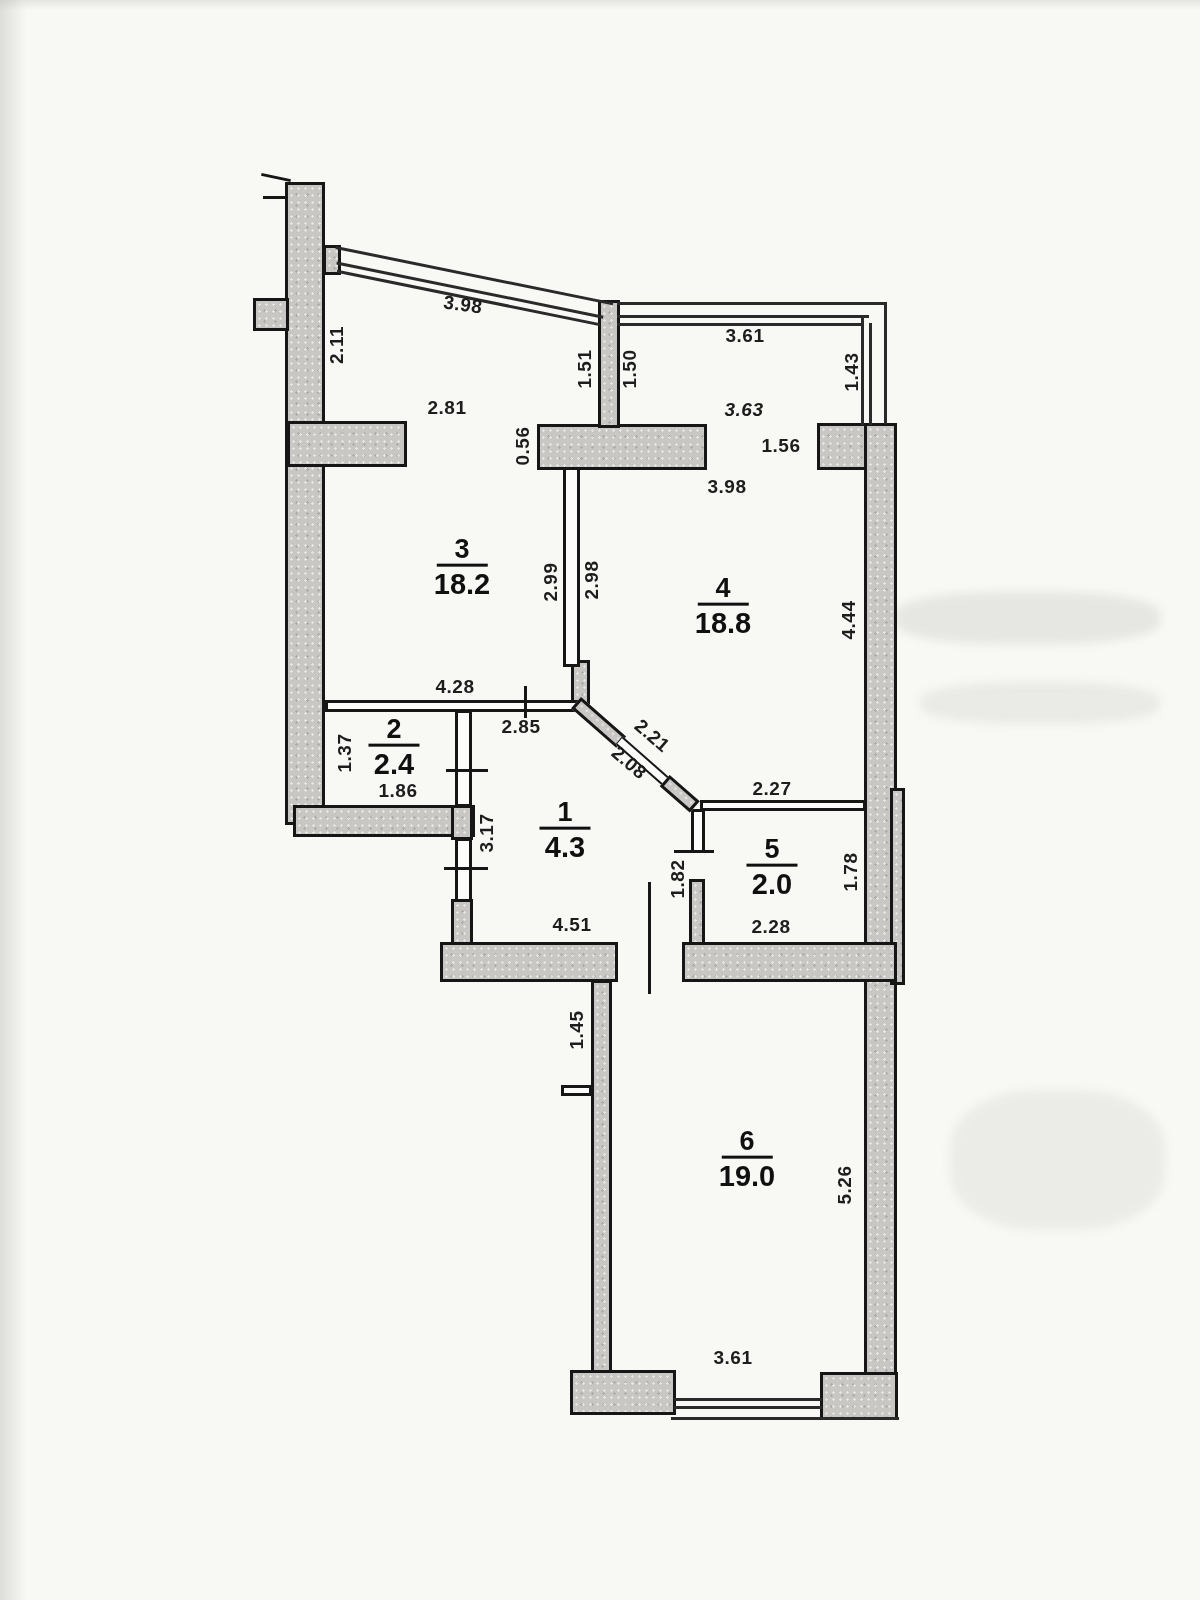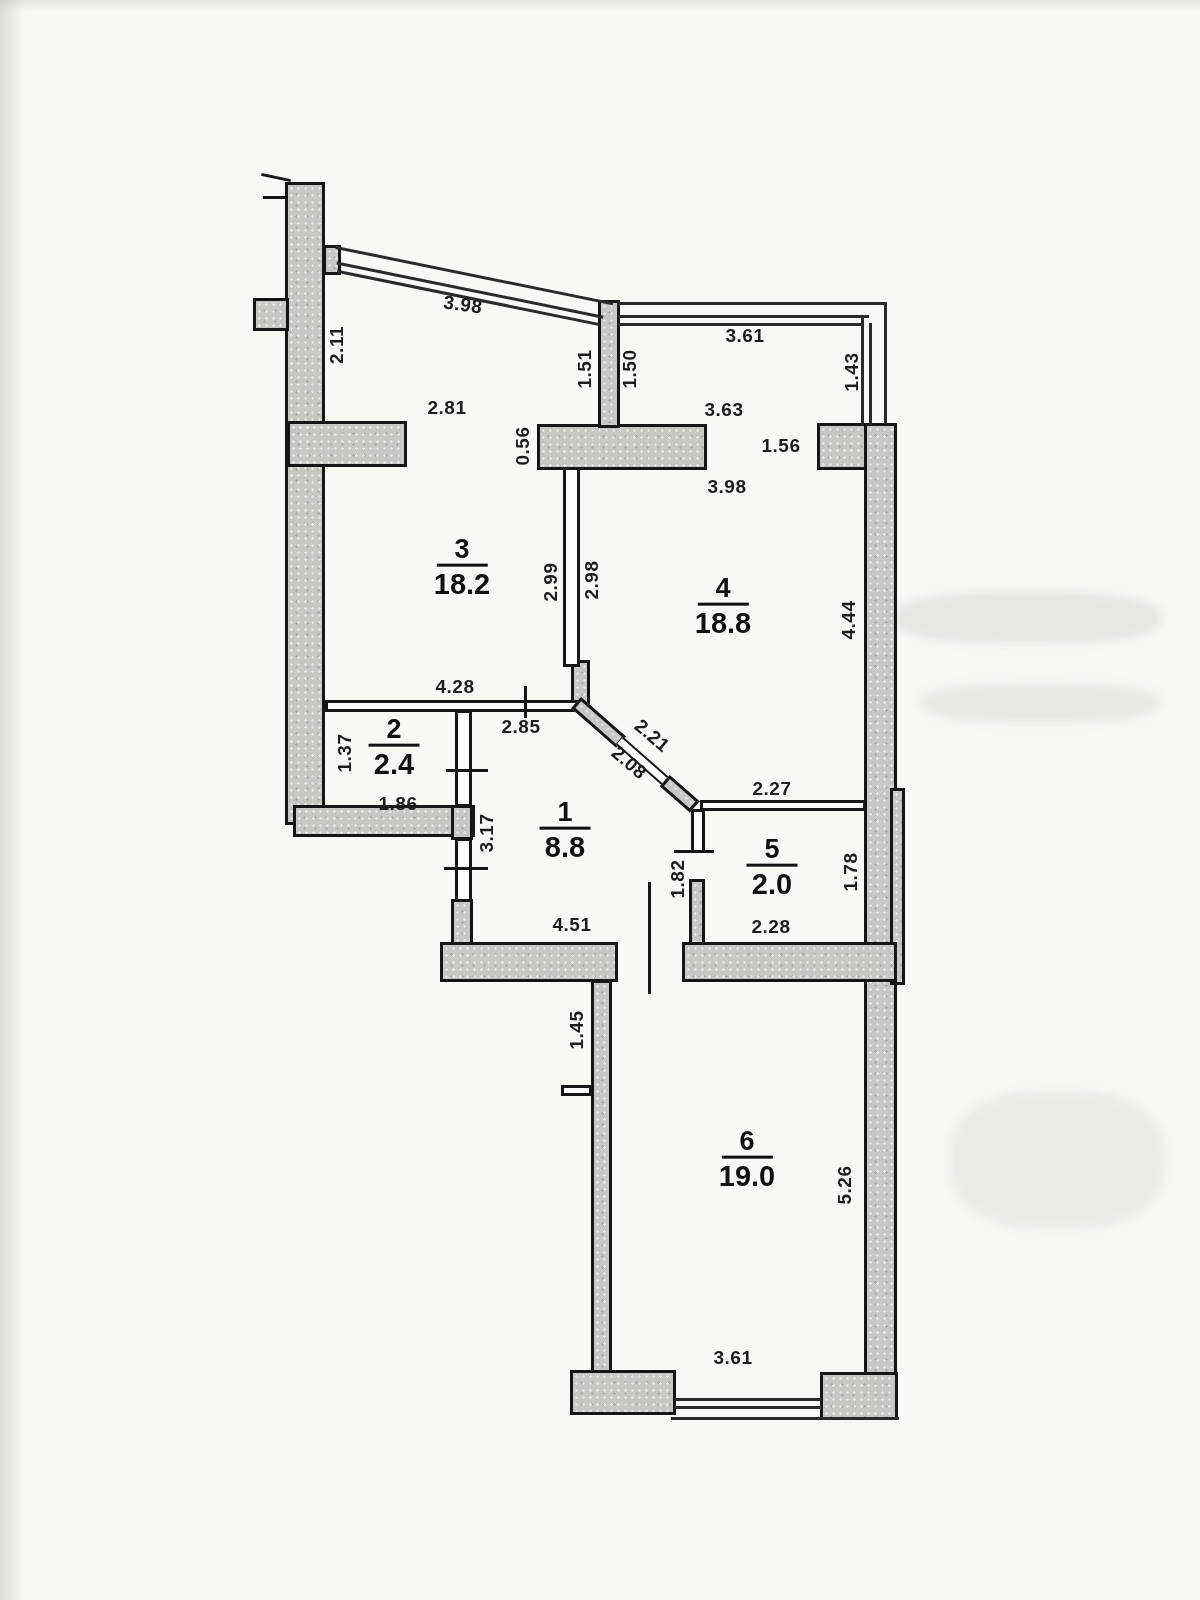--- a/index.html
+++ b/index.html
@@ -130,31 +130,31 @@
   <div class="line" style="left:674px;top:850px;width:40px;height:3px;"></div>
   <div class="line" style="left:648px;top:882px;width:3px;height:112px;"></div>
 
   <span class="dim" style="left:463px;top:305px;transform:translate(-50%,-50%) rotate(8deg);">3.98</span>
   <span class="dim v" style="left:337px;top:345px;">2.11</span>
   <span class="dim" style="left:447px;top:408px;">2.81</span>
   <span class="dim v" style="left:585px;top:369px;">1.51</span>
   <span class="dim v" style="left:630px;top:369px;">1.50</span>
   <span class="dim" style="left:745px;top:336px;">3.61</span>
   <span class="dim v" style="left:852px;top:372px;">1.43</span>
-  <span class="dim" style="left:724px;top:410px;">3.63</span>
+  <span class="dim" style="left:744px;top:410px;font-style:italic;">3.63</span>
   <span class="dim" style="left:761px;top:446px;margin-left:20px;">1.56</span>
   <span class="dim" style="left:727px;top:487px;">3.98</span>
   <span class="dim v" style="left:523px;top:446px;">0.56</span>
   <span class="dim v" style="left:551px;top:582px;">2.99</span>
   <span class="dim v" style="left:592px;top:580px;">2.98</span>
   <span class="dim v" style="left:849px;top:620px;">4.44</span>
   <span class="dim" style="left:455px;top:687px;">4.28</span>
   <span class="dim" style="left:521px;top:727px;">2.85</span>
   <span class="dim v" style="left:345px;top:753px;">1.37</span>
-  <span class="dim" style="left:398px;top:791px;margin-top:13px;">1.86</span>
+  <span class="dim" style="left:398px;top:791px;">1.86</span>
   <span class="dim diag" style="left:652px;top:736px;">2.21</span>
   <span class="dim diag" style="left:629px;top:763px;">2.08</span>
   <span class="dim" style="left:772px;top:789px;">2.27</span>
   <span class="dim v" style="left:487px;top:833px;">3.17</span>
   <span class="dim v" style="left:678px;top:879px;">1.82</span>
   <span class="dim v" style="left:851px;top:872px;">1.78</span>
   <span class="dim" style="left:771px;top:927px;">2.28</span>
   <span class="dim" style="left:572px;top:925px;">4.51</span>
   <span class="dim v" style="left:577px;top:1030px;">1.45</span>
   <span class="dim v" style="left:845px;top:1185px;">5.26</span>
@@ -167,21 +167,21 @@
   <div class="room-label" style="left:723px;top:607px;">
     <span class="num">4</span>
     <div class="area">18.8</div>
   </div>
   <div class="room-label" style="left:394px;top:748px;">
     <span class="num">2</span>
     <div class="area">2.4</div>
   </div>
   <div class="room-label" style="left:565px;top:831px;">
     <span class="num">1</span>
-    <div class="area">8.8</div>
+    <div class="area">4.3</div>
   </div>
   <div class="room-label" style="left:772px;top:868px;">
     <span class="num">5</span>
     <div class="area">2.0</div>
   </div>
   <div class="room-label" style="left:747px;top:1160px;">
     <span class="num">6</span>
     <div class="area">19.0</div>
   </div>
 

